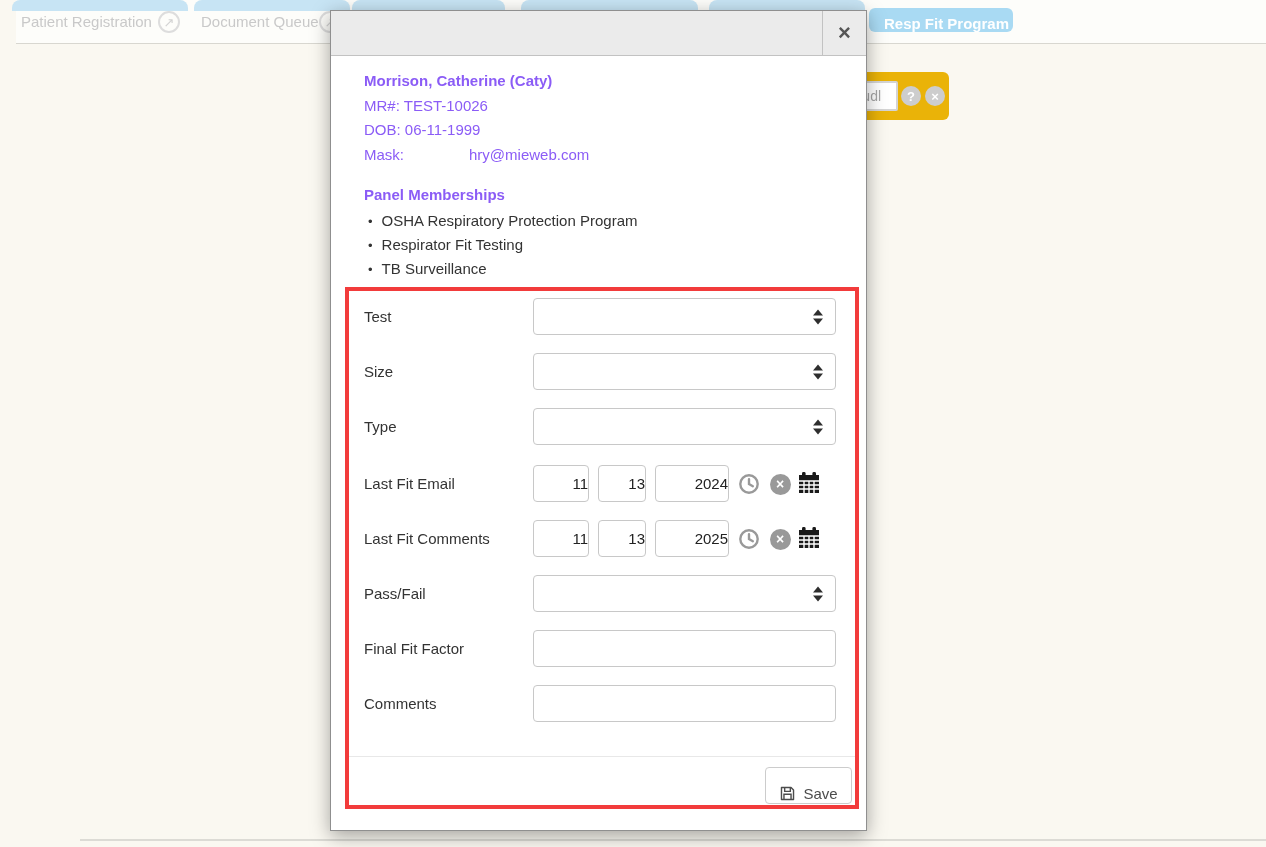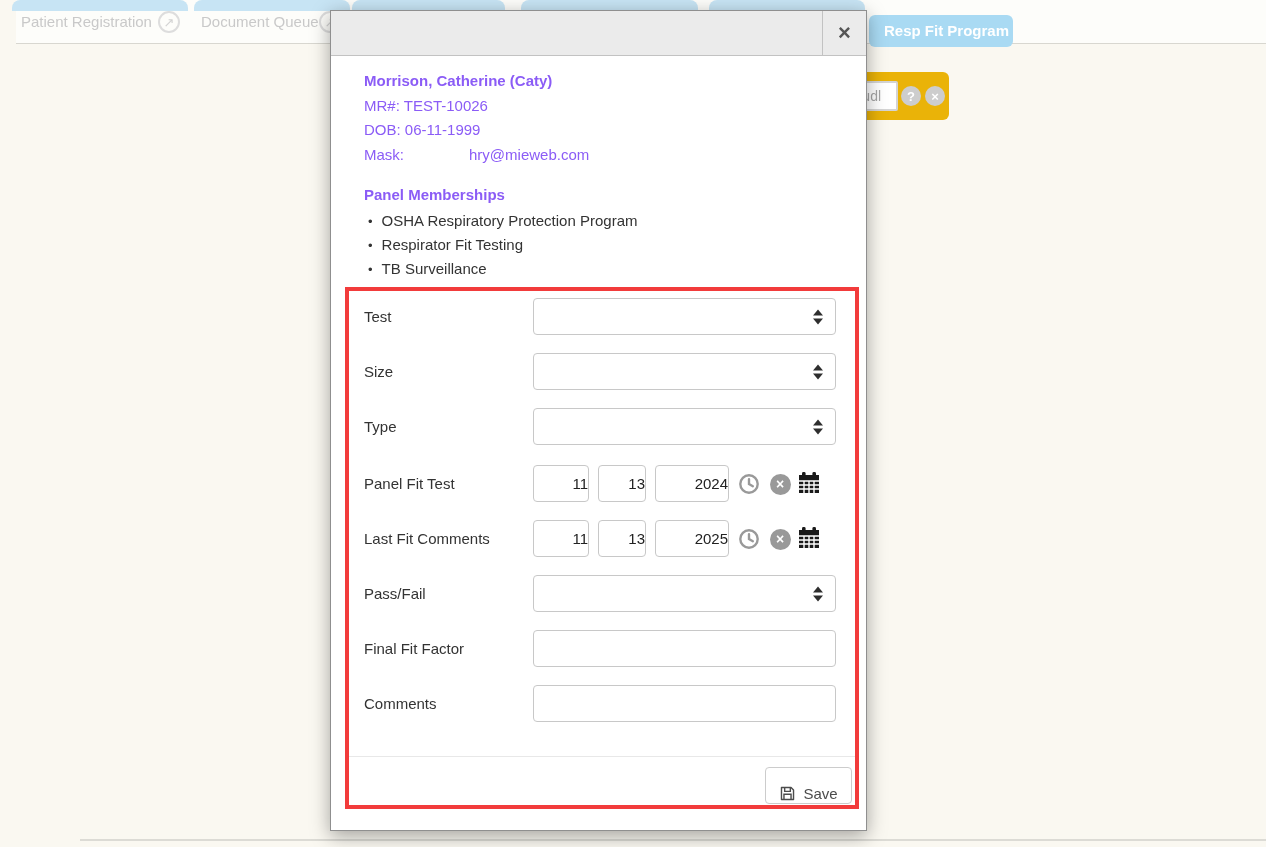--- a/index.html
+++ b/index.html
@@ -10,21 +10,21 @@
 
   
   .tabbar{position:absolute;left:0;top:0;width:1266px;height:43px;background:#fdfdfa;border-bottom:1px solid #d8d7d0;margin-left:16px;}
   .tab{position:absolute;top:0;height:43px;}
   .tab-top{position:absolute;left:0;top:0;width:100%;height:11px;background:var(--tab-blue,#c7e4f4);border-radius:8px 8px 0 0;}
   .tab-label{position:absolute;top:13px;font-size:15px;color:#c9c9c9;white-space:nowrap;}
   .popout{position:absolute;top:11px;width:22px;height:22px;border:2px solid #ddd;border-radius:50%;
     display:flex;align-items:center;justify-content:center;color:#d2d2d2;font-size:13px;
     font-family:"DejaVu Sans",sans-serif;box-sizing:border-box;background:#fdfdfa;}
   .strip{position:absolute;top:0;height:11px;background:var(--tab-blue,#c7e4f4);border-radius:8px 8px 0 0;}
-  .resp-btn{position:absolute;left:853px;top:15px;width:144px;height:32px;background:var(--button-blue,#a9daf3);
+  .resp-btn{position:absolute;left:853px;top:8px;width:144px;height:24px;background:var(--button-blue,#a9daf3);
     border-radius:6px;color:#fff;font-weight:bold;font-size:15px;line-height:32px;padding-left:15px;box-sizing:border-box;}
 
   
   .search-cluster{position:absolute;left:817px;top:72px;width:132px;height:48px;background:#eab308;border-radius:6px;}
   .bg-search{position:absolute;left:9px;top:9px;width:72px;height:30px;border:2px solid #d4d4d4;border-radius:2px;
     font-size:14px;color:#a5a5a5;padding:0 4px;box-sizing:border-box;font-family:"Liberation Sans",sans-serif;background:#fff;}
   .grip{position:absolute;left:11px;top:30px;width:0;height:0;border-bottom:7px solid #8fbf6f;border-right:7px solid transparent;}
   .circle-badge{position:absolute;top:14px;width:20px;height:20px;border-radius:50%;background:#cdcdcd;color:#fff;
     font-size:13px;font-weight:bold;display:flex;align-items:center;justify-content:center;}
 
@@ -154,21 +154,21 @@
     </div>
 
     <div class="flabel" style="top:407px;">Type</div>
     <div class="select-box" style="top:397px;">
       <span class="dd-arrows">
           <span class="tri-up"></span>
           <span class="tri-down"></span>
         </span>
     </div>
 
-    <div class="flabel" style="top:464px;">Panel Fit Test</div>
+    <div class="flabel" style="top:464px;">Last Fit Email</div>
     <input class="date-part" style="left: 202px; top: 454px; width: 56px;" value="11">
     <input class="date-part" style="left: 267px; top: 454px; width: 48px;" value="13">
     <input class="date-part" style="left: 324px; top: 454px; width: 74px;" value="2024">
     <button class="icon-btn" style="left:406px;top:461px;">
       <svg width="22" height="22" viewBox="0 0 24 24">
           <circle cx="12" cy="12" r="9.5" fill="none" stroke="#999" stroke-width="2.6"></circle>
           <path d="M12 6.8V12l4.2 2.4" fill="none" stroke="#999" stroke-width="2.6" stroke-linecap="round"></path>
         </svg>
     </button>
     <button class="icon-btn" style="left:437px;top:461px;">

